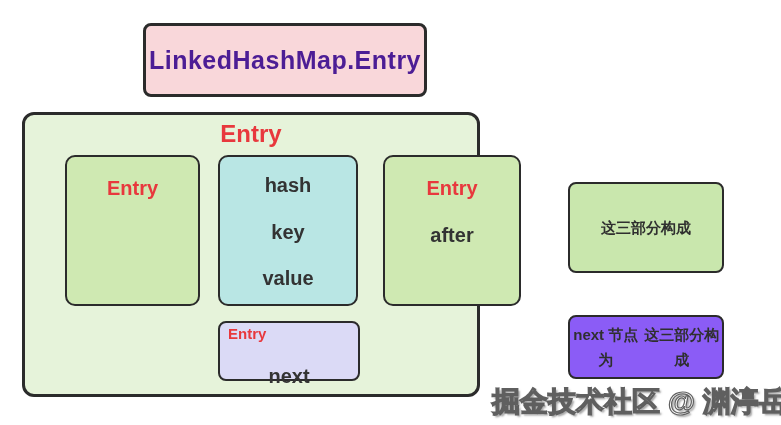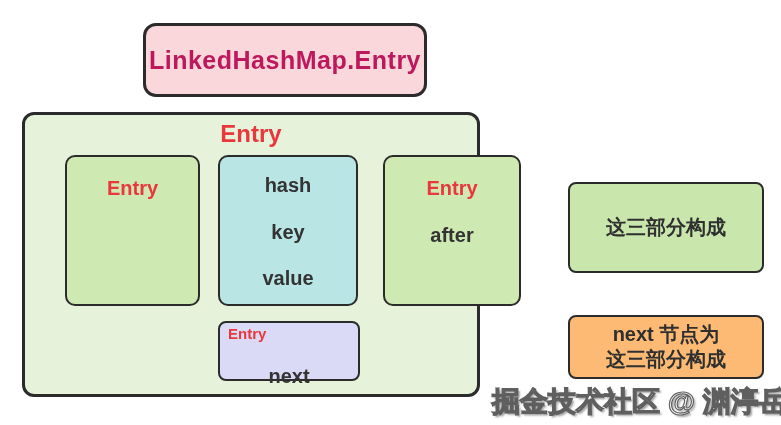--- a/index.html
+++ b/index.html
@@ -4,22 +4,22 @@
 <style>
   html,body{margin:0;padding:0;background:#ffffff;}
   *{box-sizing:border-box;}
   .canvas{
     position:relative;width:781px;height:425px;background:#ffffff;overflow:hidden;
     font-family:"Liberation Sans","DejaVu Sans",sans-serif;font-weight:bold;color:#333333;
   }
   .box{position:absolute;border:2px solid #2b2b2b;}
   .title-box{
     left:143px;top:23px;width:284px;height:74px;background:#f9d7da;
-    border-width:3px;border-radius:13px;display:flex;align-items:center;justify-content:center;
-    font-size:25px;color:#be185d;letter-spacing:0.5px;
+    border-width:3px;border-radius:8px;display:flex;align-items:center;justify-content:center;
+    font-size:25px;color:#4c1d95;letter-spacing:0.5px;
   }
   .main-box{
     left:22px;top:112px;width:458px;height:285px;background:#e6f3da;
     border-width:3px;border-radius:12px;
   }
   .main-entry-label{
     position:absolute;left:0;top:5px;width:100%;text-align:center;
     font-size:24px;color:#e8383d;
   }
   .field-box{
@@ -31,26 +31,26 @@
   .core-box{left:193px;top:40px;width:140px;height:151px;background:#b9e6e4;padding:16px 12px 14px;justify-content:space-between;}
   .red-label{font-size:20px;color:#e8383d;line-height:24px;}
   .dark-label{font-size:20px;color:#333333;line-height:24px;}
   .next-box{
     position:absolute;left:193px;top:206px;width:142px;height:60px;background:#dbdaf6;
     border:2px solid #2b2b2b;border-radius:8px;
   }
   .next-box .red-label{position:absolute;left:8px;top:3px;font-size:15px;line-height:16px;}
   .next-box .dark-label{position:absolute;left:0;top:41px;width:100%;text-align:center;}
   .note-box{
-    position:absolute;left:568px;width:196px;border:2px solid #2b2b2b;border-radius:8px;
-    display:flex;flex-direction:column;align-items:center;justify-content:center;
-    font-size:20px;line-height:25px;color:#2f2f2f;text-align:center;
+    position:absolute;left:568px;width:156px;border:2px solid #2b2b2b;border-radius:8px;
+    display:flex;flex-direction:row;align-items:center;justify-content:center;
+    font-size:15px;line-height:25px;color:#2f2f2f;text-align:center;
   }
   .note-green{top:182px;height:91px;background:#c9e7ad;}
-  .note-purple{top:315px;height:64px;background:#fdba74;}
+  .note-purple{top:315px;height:64px;background:#8b5cf6;}
   .watermark{
     position:absolute;left:492px;top:383px;font-size:28px;letter-spacing:0px;
     color:#fdfdfd;-webkit-text-stroke:1.2px #5f5f5f;
     text-shadow:2px 2px 2px rgba(90,90,90,0.55);
     white-space:nowrap;z-index:10;
   }
 </style>
 </head>
 <body>
 

